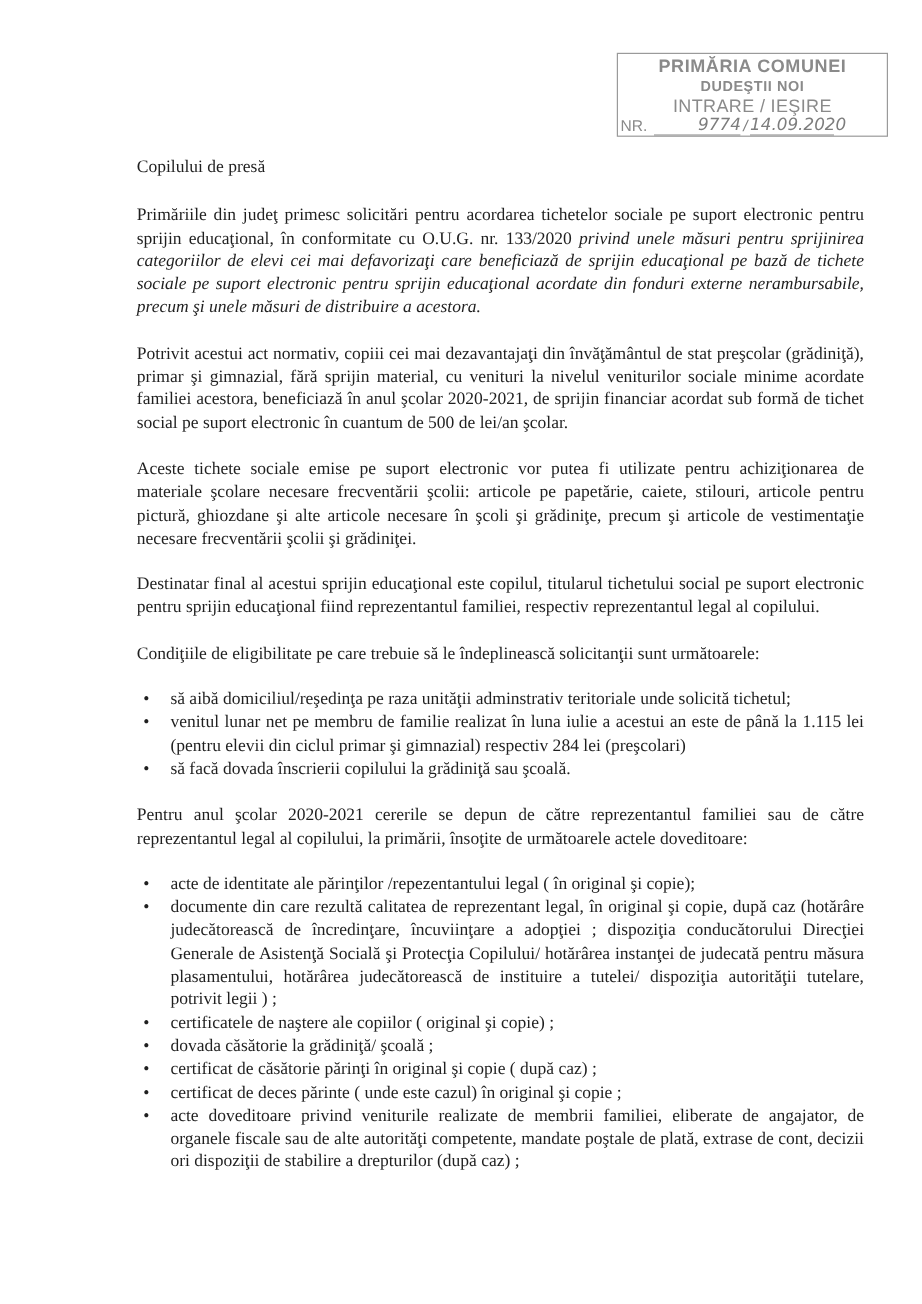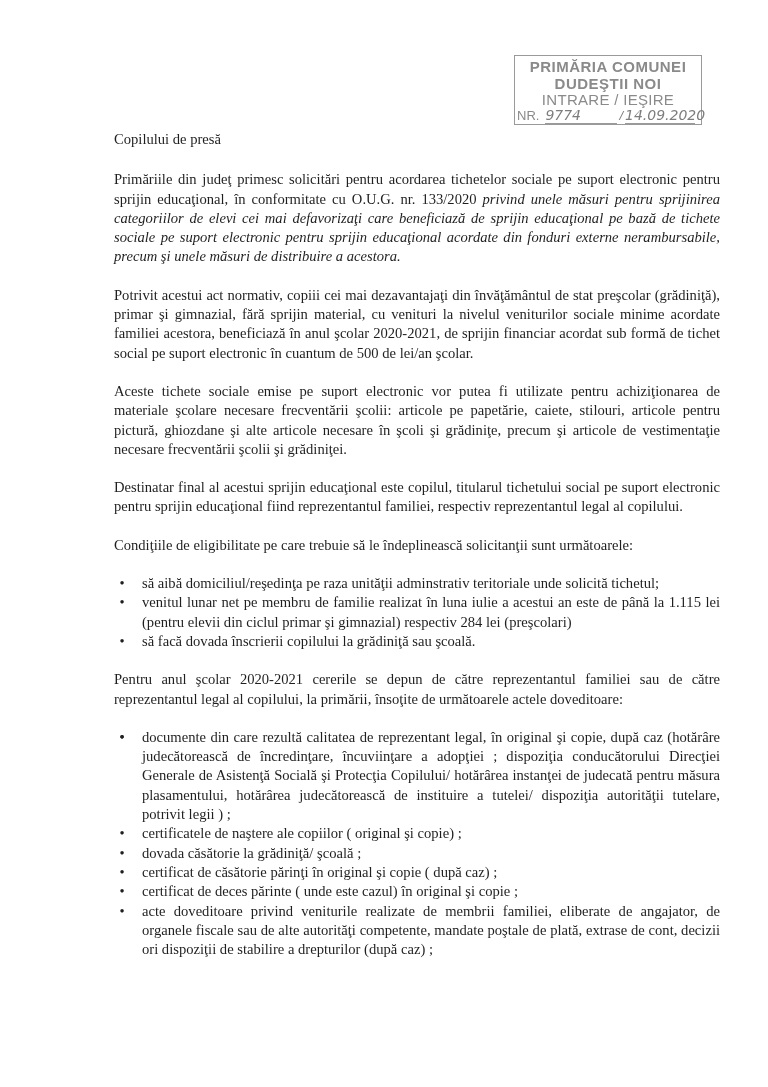--- a/index.html
+++ b/index.html
@@ -11,38 +11,38 @@
       width: 768px;
       height: 1087px;
       position: relative;
       overflow: hidden;
       font-family: "Liberation Serif", "DejaVu Serif", serif;
       color: #1f1f1f;
     }
     .stamp {
       position: absolute;
       left: 514px;
-      top: 55px;
-      width: 188px;
+      top: 44px;
+      width: 226px;
       height: 70px;
       border: 1.5px solid #9a9a9a;
       font-family: "Liberation Sans", "DejaVu Sans", sans-serif;
       color: #8a8a8a;
       text-align: center;
       box-sizing: border-box;
     }
     .stamp .line1 {
       font-size: 15px;
       font-weight: bold;
       letter-spacing: 0.5px;
       margin-top: 2px;
       line-height: 17px;
     }
     .stamp .line2 {
-      font-size: 15px;
+      font-size: 12px;
       font-weight: bold;
       letter-spacing: 0.5px;
       line-height: 17px;
     }
     .stamp .line3 {
       font-size: 15px;
       line-height: 15px;
       letter-spacing: 0.3px;
     }
     .stamp .nr-row {
@@ -57,21 +57,21 @@
     }
     .stamp .hand {
       font-family: "DejaVu Sans", sans-serif;
       font-style: italic;
       color: #7d7d7d;
       font-size: 14px;
       border-bottom: 1px solid #9a9a9a;
     }
     .stamp .hand.num {
       width: 72px;
-      text-align: left;
+      text-align: right;
     }
     .stamp .sep {
       margin: 0 2px;
       font-style: italic;
       color: #7d7d7d;
     }
     .stamp .hand.date {
       width: 70px;
       text-align: left;
     }
@@ -141,21 +141,21 @@
 
   <ul>
     <li><span class="bullet">•</span><span>să aibă domiciliul/reşedinţa pe raza unităţii adminstrativ teritoriale unde solicită tichetul;</span></li>
     <li><span class="bullet">•</span><span>venitul lunar net pe membru de familie realizat în luna iulie a acestui an este de până la 1.115 lei (pentru elevii din ciclul primar şi gimnazial) respectiv 284 lei (preşcolari)</span></li>
     <li><span class="bullet">•</span><span>să facă dovada înscrierii copilului la grădiniţă sau şcoală.</span></li>
   </ul>
 
   <p>Pentru anul şcolar 2020-2021 cererile se depun de către reprezentantul familiei sau de către reprezentantul legal al copilului, la primării, însoţite de următoarele actele doveditoare:</p>
 
   <ul>
-    <li><span class="bullet">•</span></li>
+    <li><span class="bullet">•</span><span>acte de identitate ale părinţilor  /repezentantului legal ( în original şi copie);</span></li>
     <li><span class="bullet">•</span><span>documente din care rezultă calitatea de reprezentant legal, în original şi copie, după caz (hotărâre judecătorească de încredinţare, încuviinţare a adopţiei ; dispoziţia conducătorului Direcţiei Generale de Asistenţă Socială şi Protecţia Copilului/ hotărârea instanţei de judecată pentru măsura plasamentului, hotărârea judecătorească  de instituire a tutelei/ dispoziţia autorităţii tutelare, potrivit legii ) ;</span></li>
     <li><span class="bullet">•</span><span>certificatele de naştere ale copiilor ( original şi copie) ;</span></li>
     <li><span class="bullet">•</span><span>dovada căsătorie la grădiniţă/ şcoală ;</span></li>
     <li><span class="bullet">•</span><span>certificat de căsătorie părinţi în original şi copie ( după caz) ;</span></li>
     <li><span class="bullet">•</span><span>certificat de deces părinte ( unde este cazul) în original şi copie ;</span></li>
     <li><span class="bullet">•</span><span>acte doveditoare privind veniturile realizate de membrii familiei, eliberate de angajator, de organele fiscale sau de alte autorităţi competente, mandate poştale de plată, extrase de cont, decizii ori dispoziţii de stabilire a drepturilor (după caz) ;</span></li>
   </ul>
 </div>
 
 </body></html>

